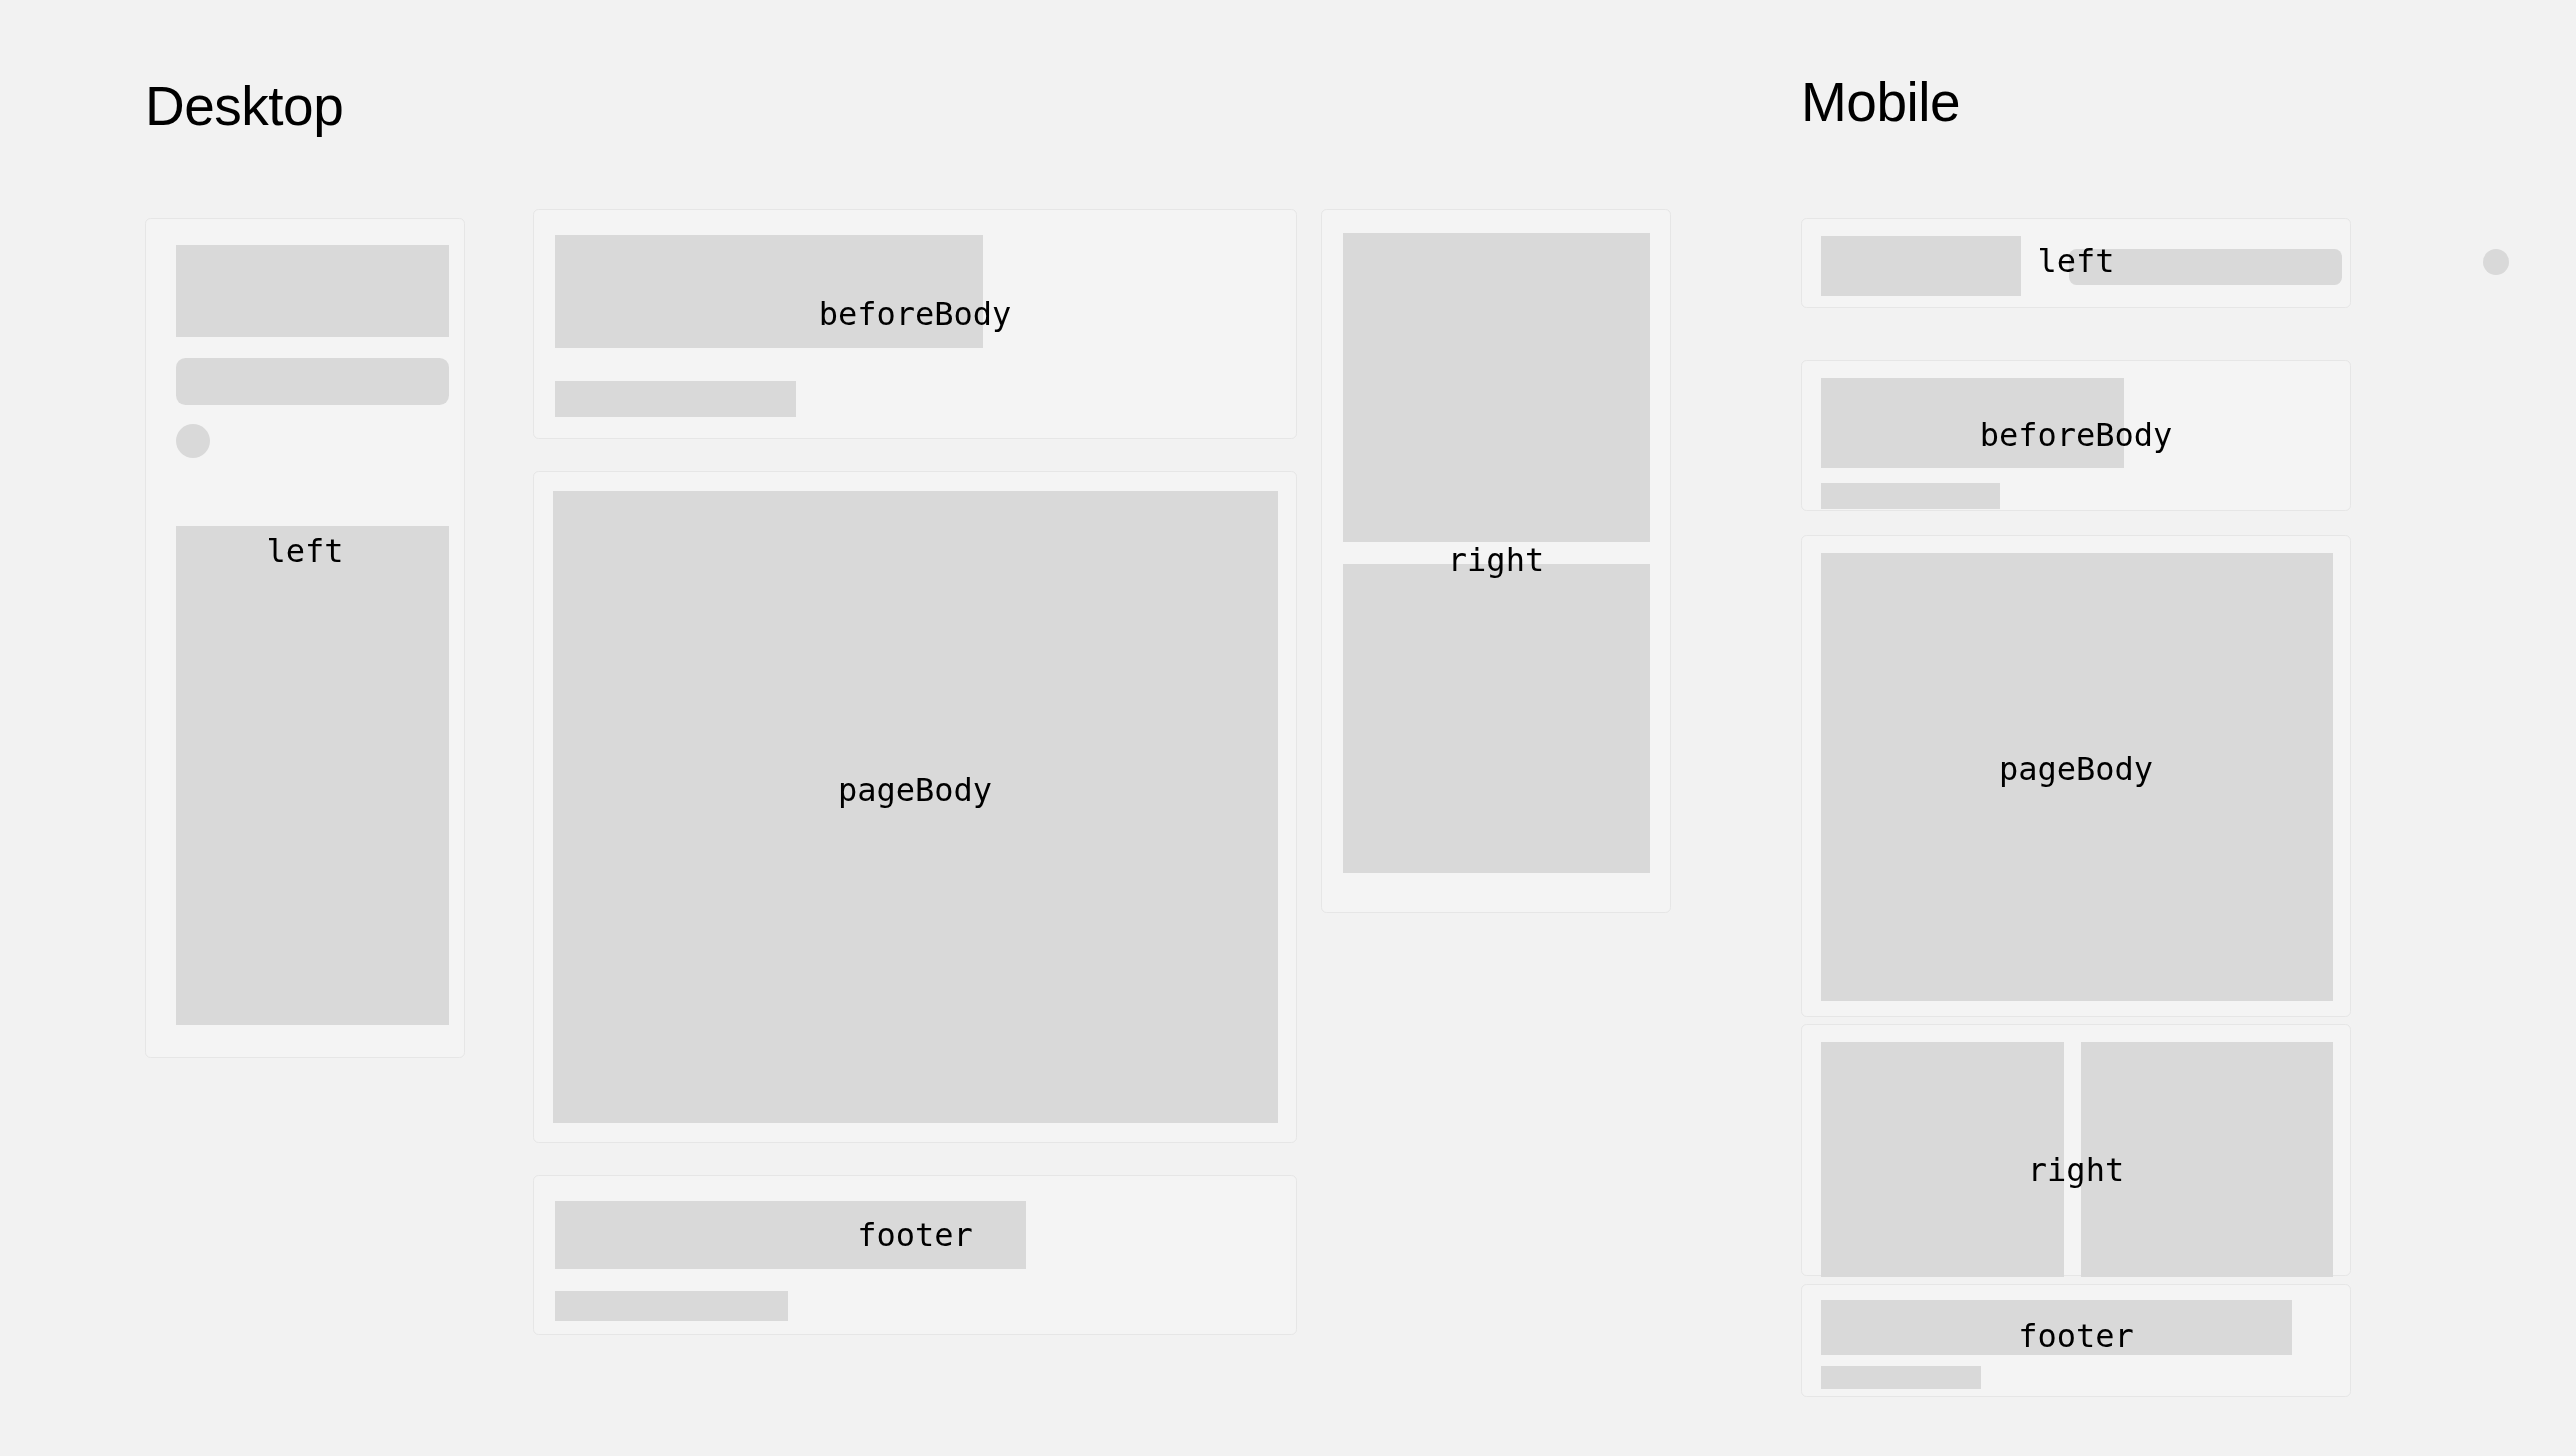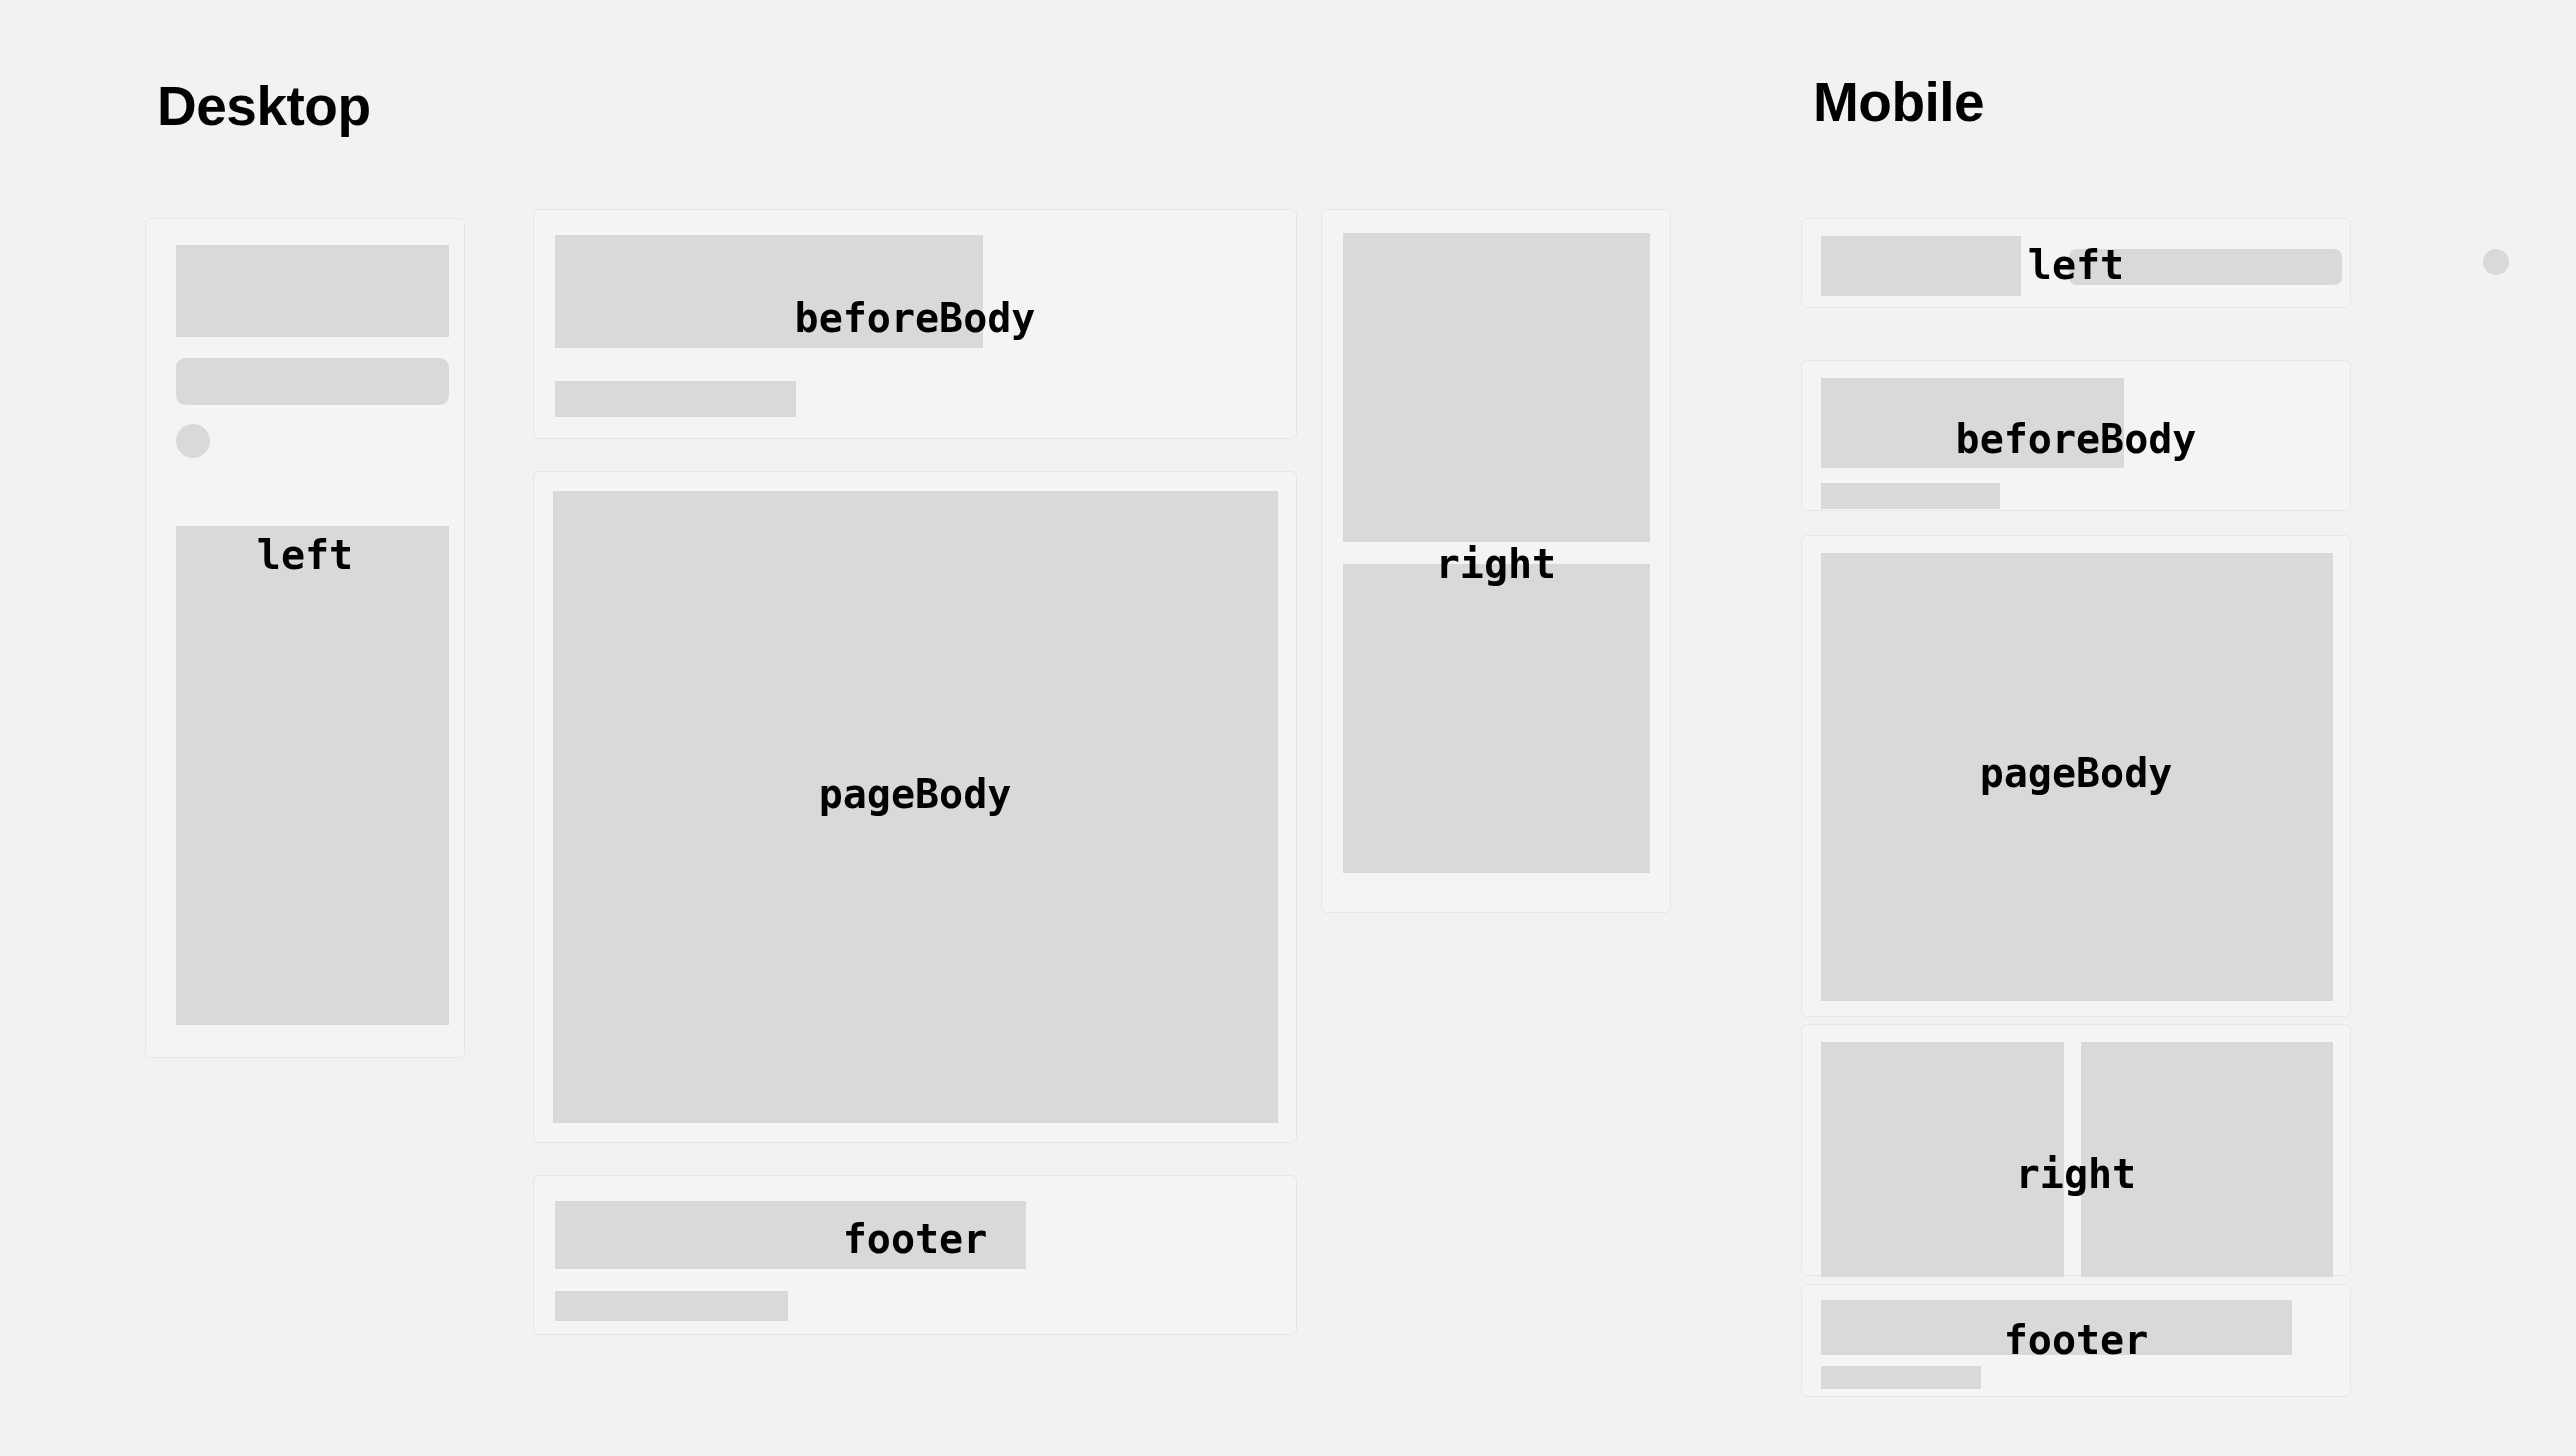--- a/index.html
+++ b/index.html
@@ -15,26 +15,25 @@
     background:var(--bg);
     font-family:"Liberation Sans", sans-serif;
     overflow:hidden;
   }
   .stage{position:relative;width:2576px;height:1456px;}
 
   
   .section-title{
     position:absolute;
     font-size:55px;
-    font-weight:700;
+    font-weight:400;
     letter-spacing:-0.5px;
     color:var(--ink);
     line-height:1;
     white-space:nowrap;
-    margin-left:12px;
   }
   #title-desktop{left:145px;top:79px;}
   #title-mobile{left:1801px;top:75px;}
 
   
   .card{
     position:absolute;
     background:var(--card-bg);
     border:1.9px solid var(--card-border);
     border-radius:5.6px;
@@ -43,27 +42,26 @@
     background:var(--ph);
     position:absolute;
   }
   .ph.pill{border-radius:9.4px;}
   .ph.circle{border-radius:50%;}
 
   
   .label{
     position:absolute;
     font-family:"DejaVu Sans Mono","Liberation Mono",monospace;
-    font-size:40px;
+    font-size:32px;
     color:var(--ink);
     line-height:1;
     white-space:nowrap;
     pointer-events:none;
     z-index:5;
-    font-weight:bold;
   }
 
   
   
   #d-left-card{left:145px;top:218px;width:320px;height:840px;}
   #d-left-b1{left:30px;top:26px;width:273px;height:92px;}
   #d-left-b2{left:30px;top:139px;width:273px;height:47px;}
   #d-left-dot{left:30px;top:414px;width:34px;height:34px;transform:translateY(-209px);}
   #d-left-big{left:30px;top:307px;width:273px;height:499px;}
   #d-left-label{left:145px;top:535px;width:320px;text-align:center;}

